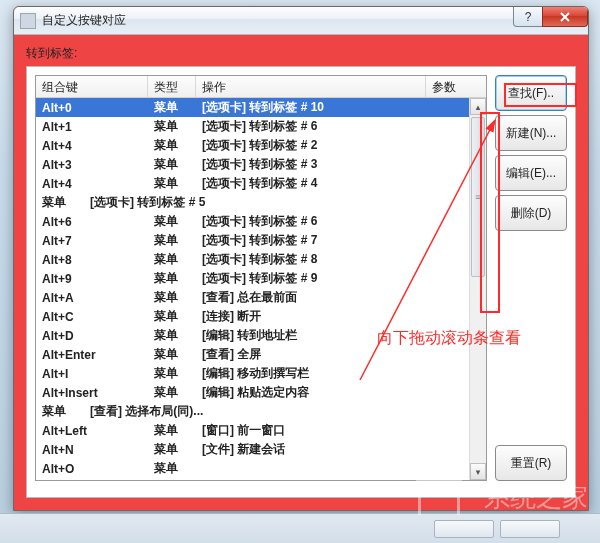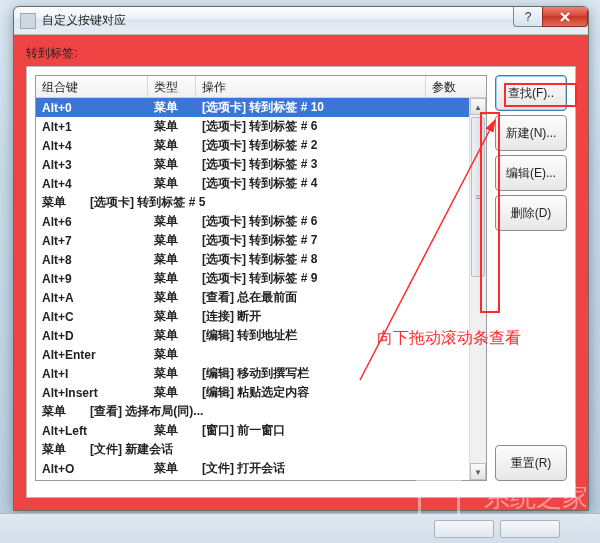--- a/index.html
+++ b/index.html
@@ -372,20 +372,21 @@
               </div>
               <div class="row">
                 <div class="cell c-key">Alt+D</div>
                 <div class="cell c-type">菜单</div>
                 <div class="cell c-op">[编辑] 转到地址栏</div>
                 <div class="cell c-param"></div>
               </div>
               <div class="row">
                 <div class="cell c-key">Alt+Enter</div>
                 <div class="cell c-type">菜单</div>
+                <div class="cell c-op">[查看] 全屏</div>
                 <div class="cell c-param"></div>
               </div>
               <div class="row">
                 <div class="cell c-key">Alt+I</div>
                 <div class="cell c-type">菜单</div>
                 <div class="cell c-op">[编辑] 移动到撰写栏</div>
                 <div class="cell c-param"></div>
               </div>
               <div class="row">
                 <div class="cell c-key">Alt+Insert</div>
@@ -398,28 +399,28 @@
                 <div class="cell c-op">[查看] 选择布局(同)...</div>
                 <div class="cell c-param"></div>
               </div>
               <div class="row">
                 <div class="cell c-key">Alt+Left</div>
                 <div class="cell c-type">菜单</div>
                 <div class="cell c-op">[窗口] 前一窗口</div>
                 <div class="cell c-param"></div>
               </div>
               <div class="row">
+                <div class="cell c-key">Alt+N</div>
                 <div class="cell c-type">菜单</div>
                 <div class="cell c-op">[文件] 新建会话</div>
                 <div class="cell c-param"></div>
               </div>
               <div class="row">
                 <div class="cell c-key">Alt+O</div>
                 <div class="cell c-type">菜单</div>
-                <div class="cell c-op">[文件] 打开会话</div>
                 <div class="cell c-param"></div>
               </div>
               <div class="row">
                 <div class="cell c-key">Alt+P</div>
                 <div class="cell c-type">菜单</div>
                 <div class="cell c-op">[文件] 会话属性</div>
                 <div class="cell c-param"></div>
               </div>
             </div>
           <div class="scrollbar">

